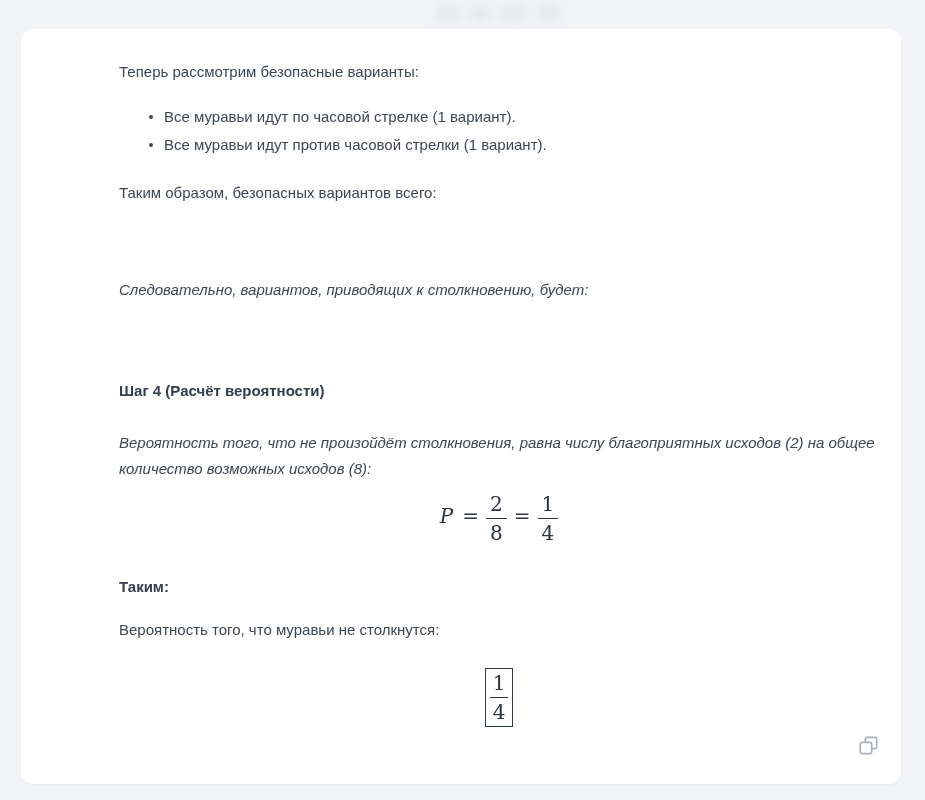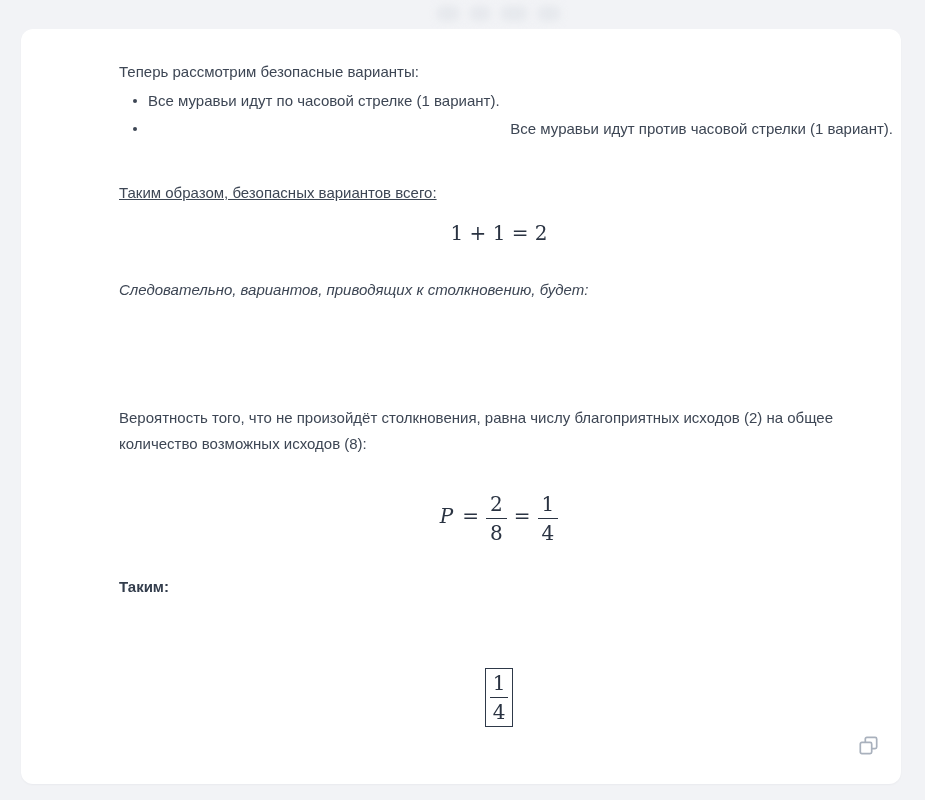--- a/index.html
+++ b/index.html
@@ -50,36 +50,36 @@
   .block {
     position: absolute;
     left: 98px;
     width: 760px;
     color: #3d4654;
     font-size: 15px;
     line-height: 26px;
   }
 
   .para1  { top: 15px; }
-  .list   { top: 59px; margin: 0; padding: 0 0 0 14px; list-style: none; }
+  .list   { top: 59px; margin: 16px; padding: 0 0 0 14px; list-style: none; }
   .list li { position: relative; padding-left: 15px; line-height: 26px; }
-  .list li + li { margin-top: 2px; text-align: right; }
+  .list li + li { margin-top: 2px; }
   .list li::before {
     content: "";
     position: absolute;
     left: 0;
     top: 11px;
     width: 4px;
     height: 4px;
     border-radius: 50%;
     background: #3d4654;
   }
-  .para2  { top: 136px; text-decoration: underline; }
+  .para2  { top: 136px; }
   .para3  { top: 233px; font-style: italic; }
-  .para4  { top: 361px; }
+  .para4  { top: 386px; font-style: italic; }
   .para5  { top: 573px; }
 
   .heading {
     font-weight: bold;
     color: #333d4c;
   }
   .head-step   { top: 329px; }
   .head-answer { top: 525px; }
 
   
@@ -153,34 +153,35 @@
 
   <p class="block para1">Теперь рассмотрим безопасные варианты:</p>
 
   <ul class="block list">
     <li>Все муравьи идут по часовой стрелке (1 вариант).</li>
     <li>Все муравьи идут против часовой стрелки (1 вариант).</li>
   </ul>
 
   <p class="block para2">Таким образом, безопасных вариантов всего:</p>
 
-  <div class="block math-block math1">1 + 1 = 2</div>
 
   <p class="block para3">Следовательно, вариантов, приводящих к столкновению, будет:</p>
 
 
+  <h4 class="block heading head-step">Шаг 4 (Расчёт вероятности)</h4>
 
   <p class="block para4">Вероятность того, что не произойдёт столкновения, равна числу благоприятных исходов (2) на общее количество возможных исходов (8):</p>
 
   <div class="block math-block math3">
     <span class="math-var">P</span><span class="math-op">=</span><span class="frac"><span class="num">2</span><span class="den">8</span></span><span class="math-op">=</span><span class="frac"><span class="num">1</span><span class="den">4</span></span>
   </div>
 
   <h4 class="block heading head-answer">Таким:</h4>
 
+  <p class="block para5">Вероятность того, что муравьи не столкнутся:</p>
 
   <div class="block math-block math4">
     <span class="answer-box"><span class="frac"><span class="num">1</span><span class="den">4</span></span></span>
   </div>
 
   <button class="copy-btn" title="">
     <svg width="21" height="21" viewBox="0 0 21 21" fill="none" xmlns="http://www.w3.org/2000/svg">
       <rect x="7.3" y="1.3" width="11.4" height="11.4" rx="1.6" stroke="#a9b1bd" stroke-width="1.7"></rect>
       <rect x="2.3" y="6.3" width="11.4" height="11.4" rx="1.6" fill="#ffffff" stroke="#a9b1bd" stroke-width="1.7"></rect>
     </svg>

